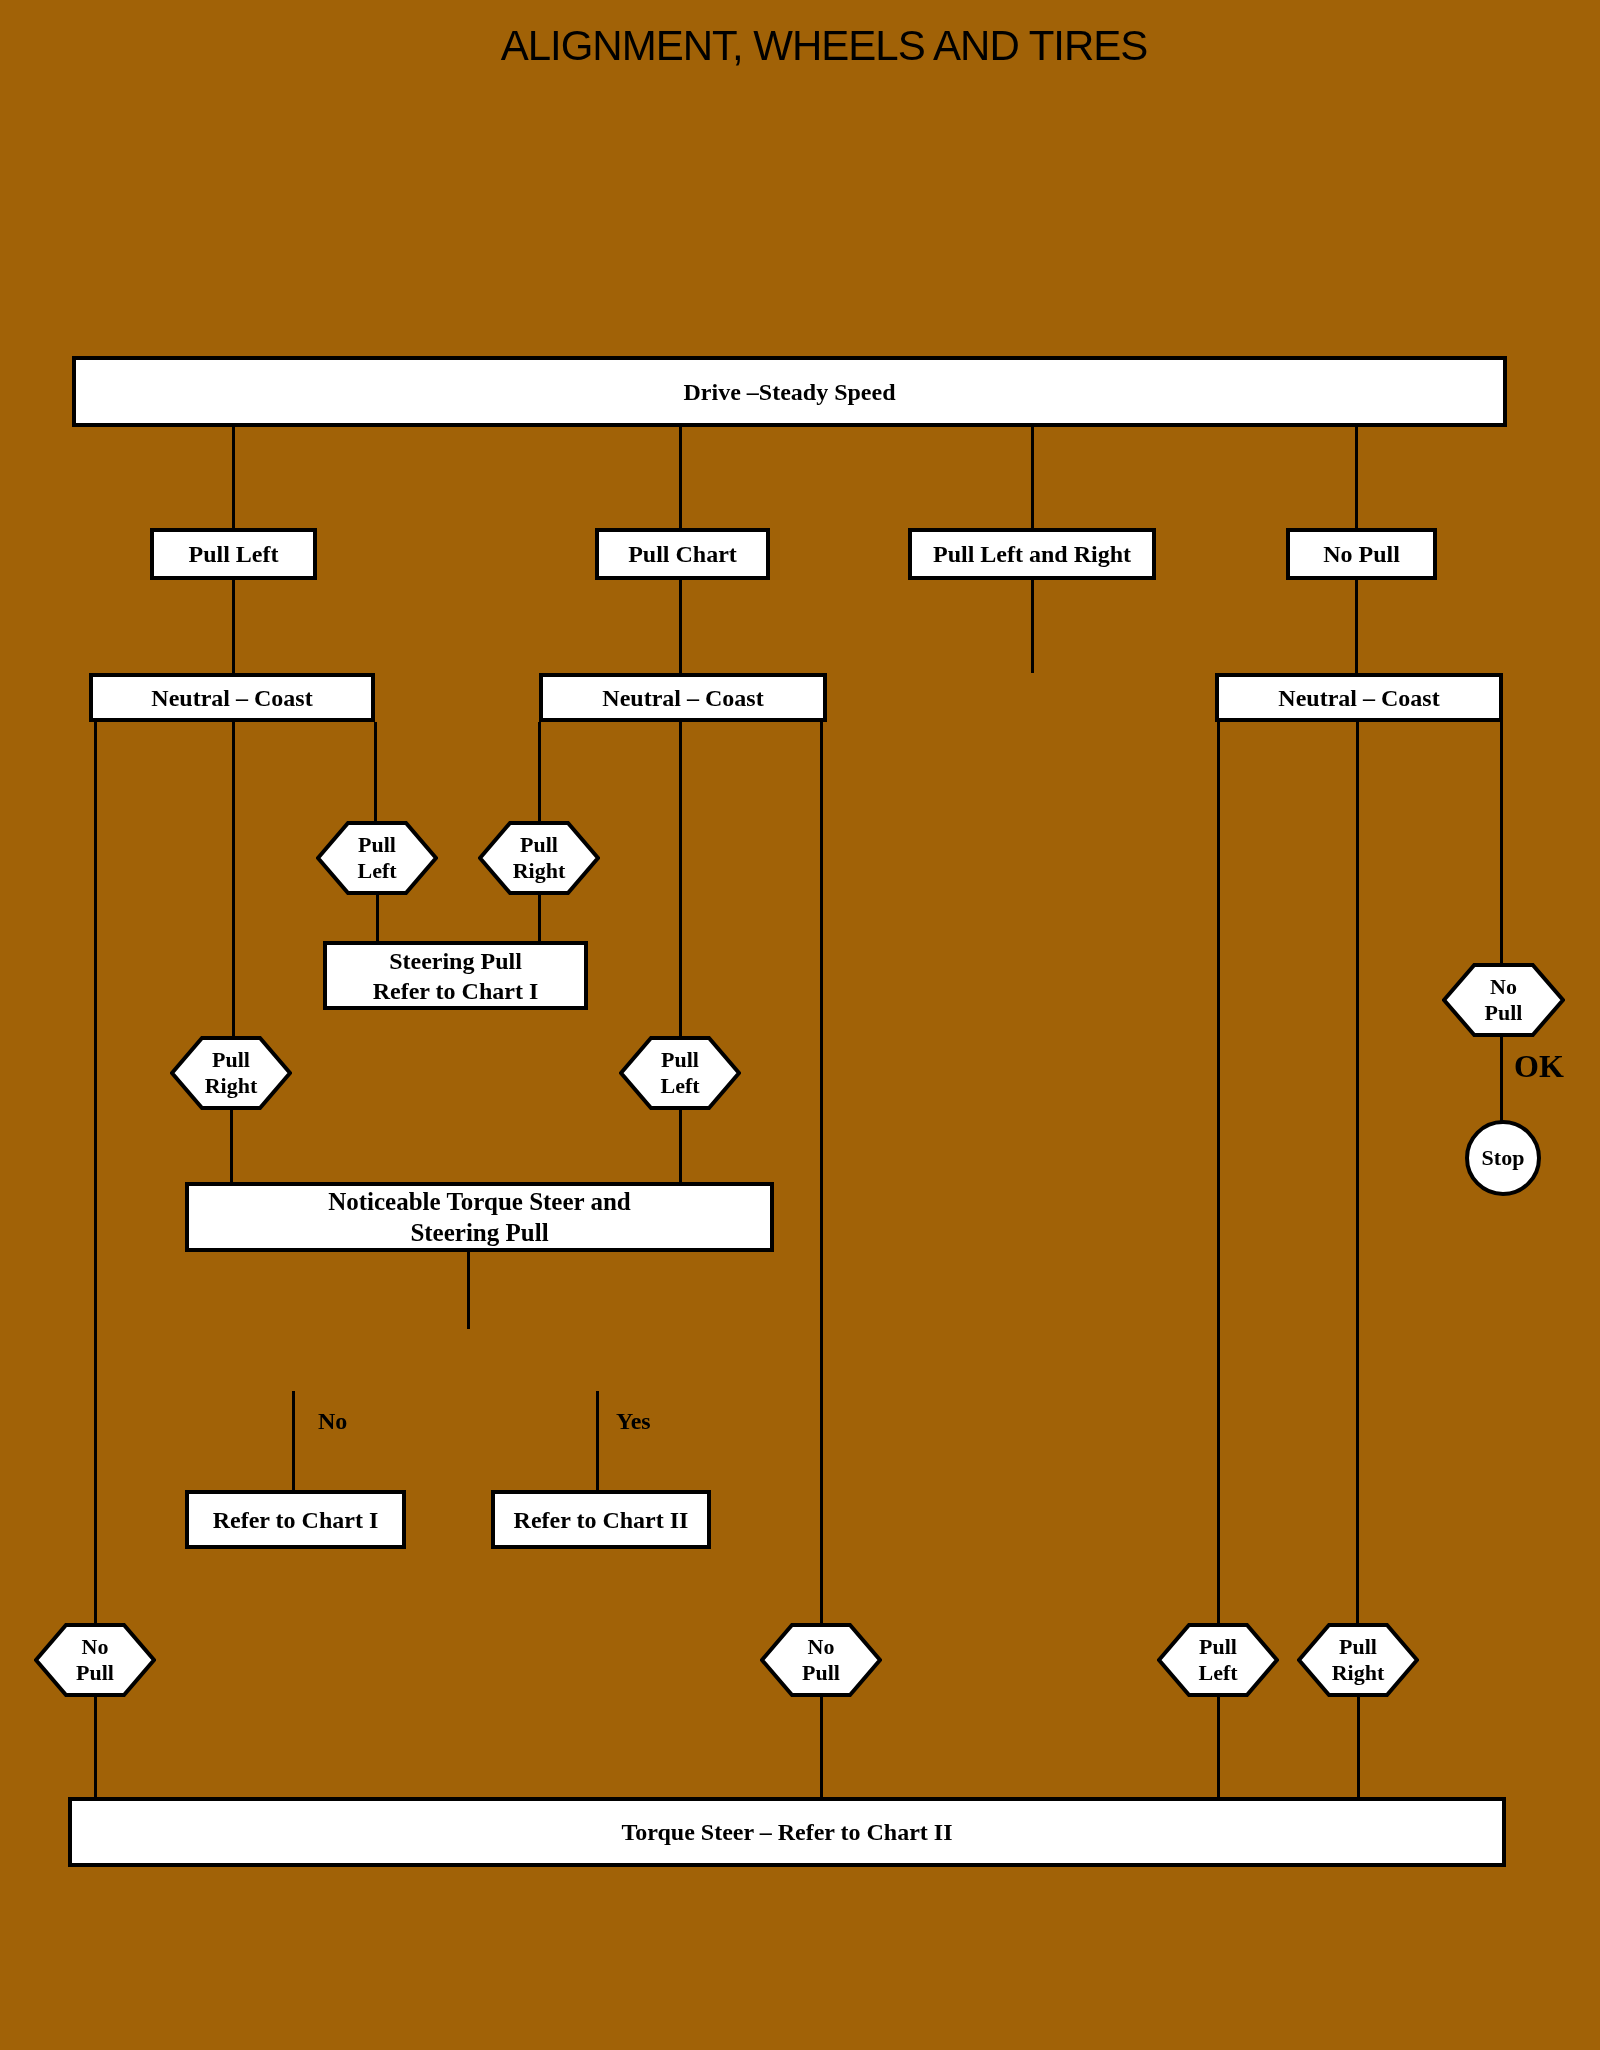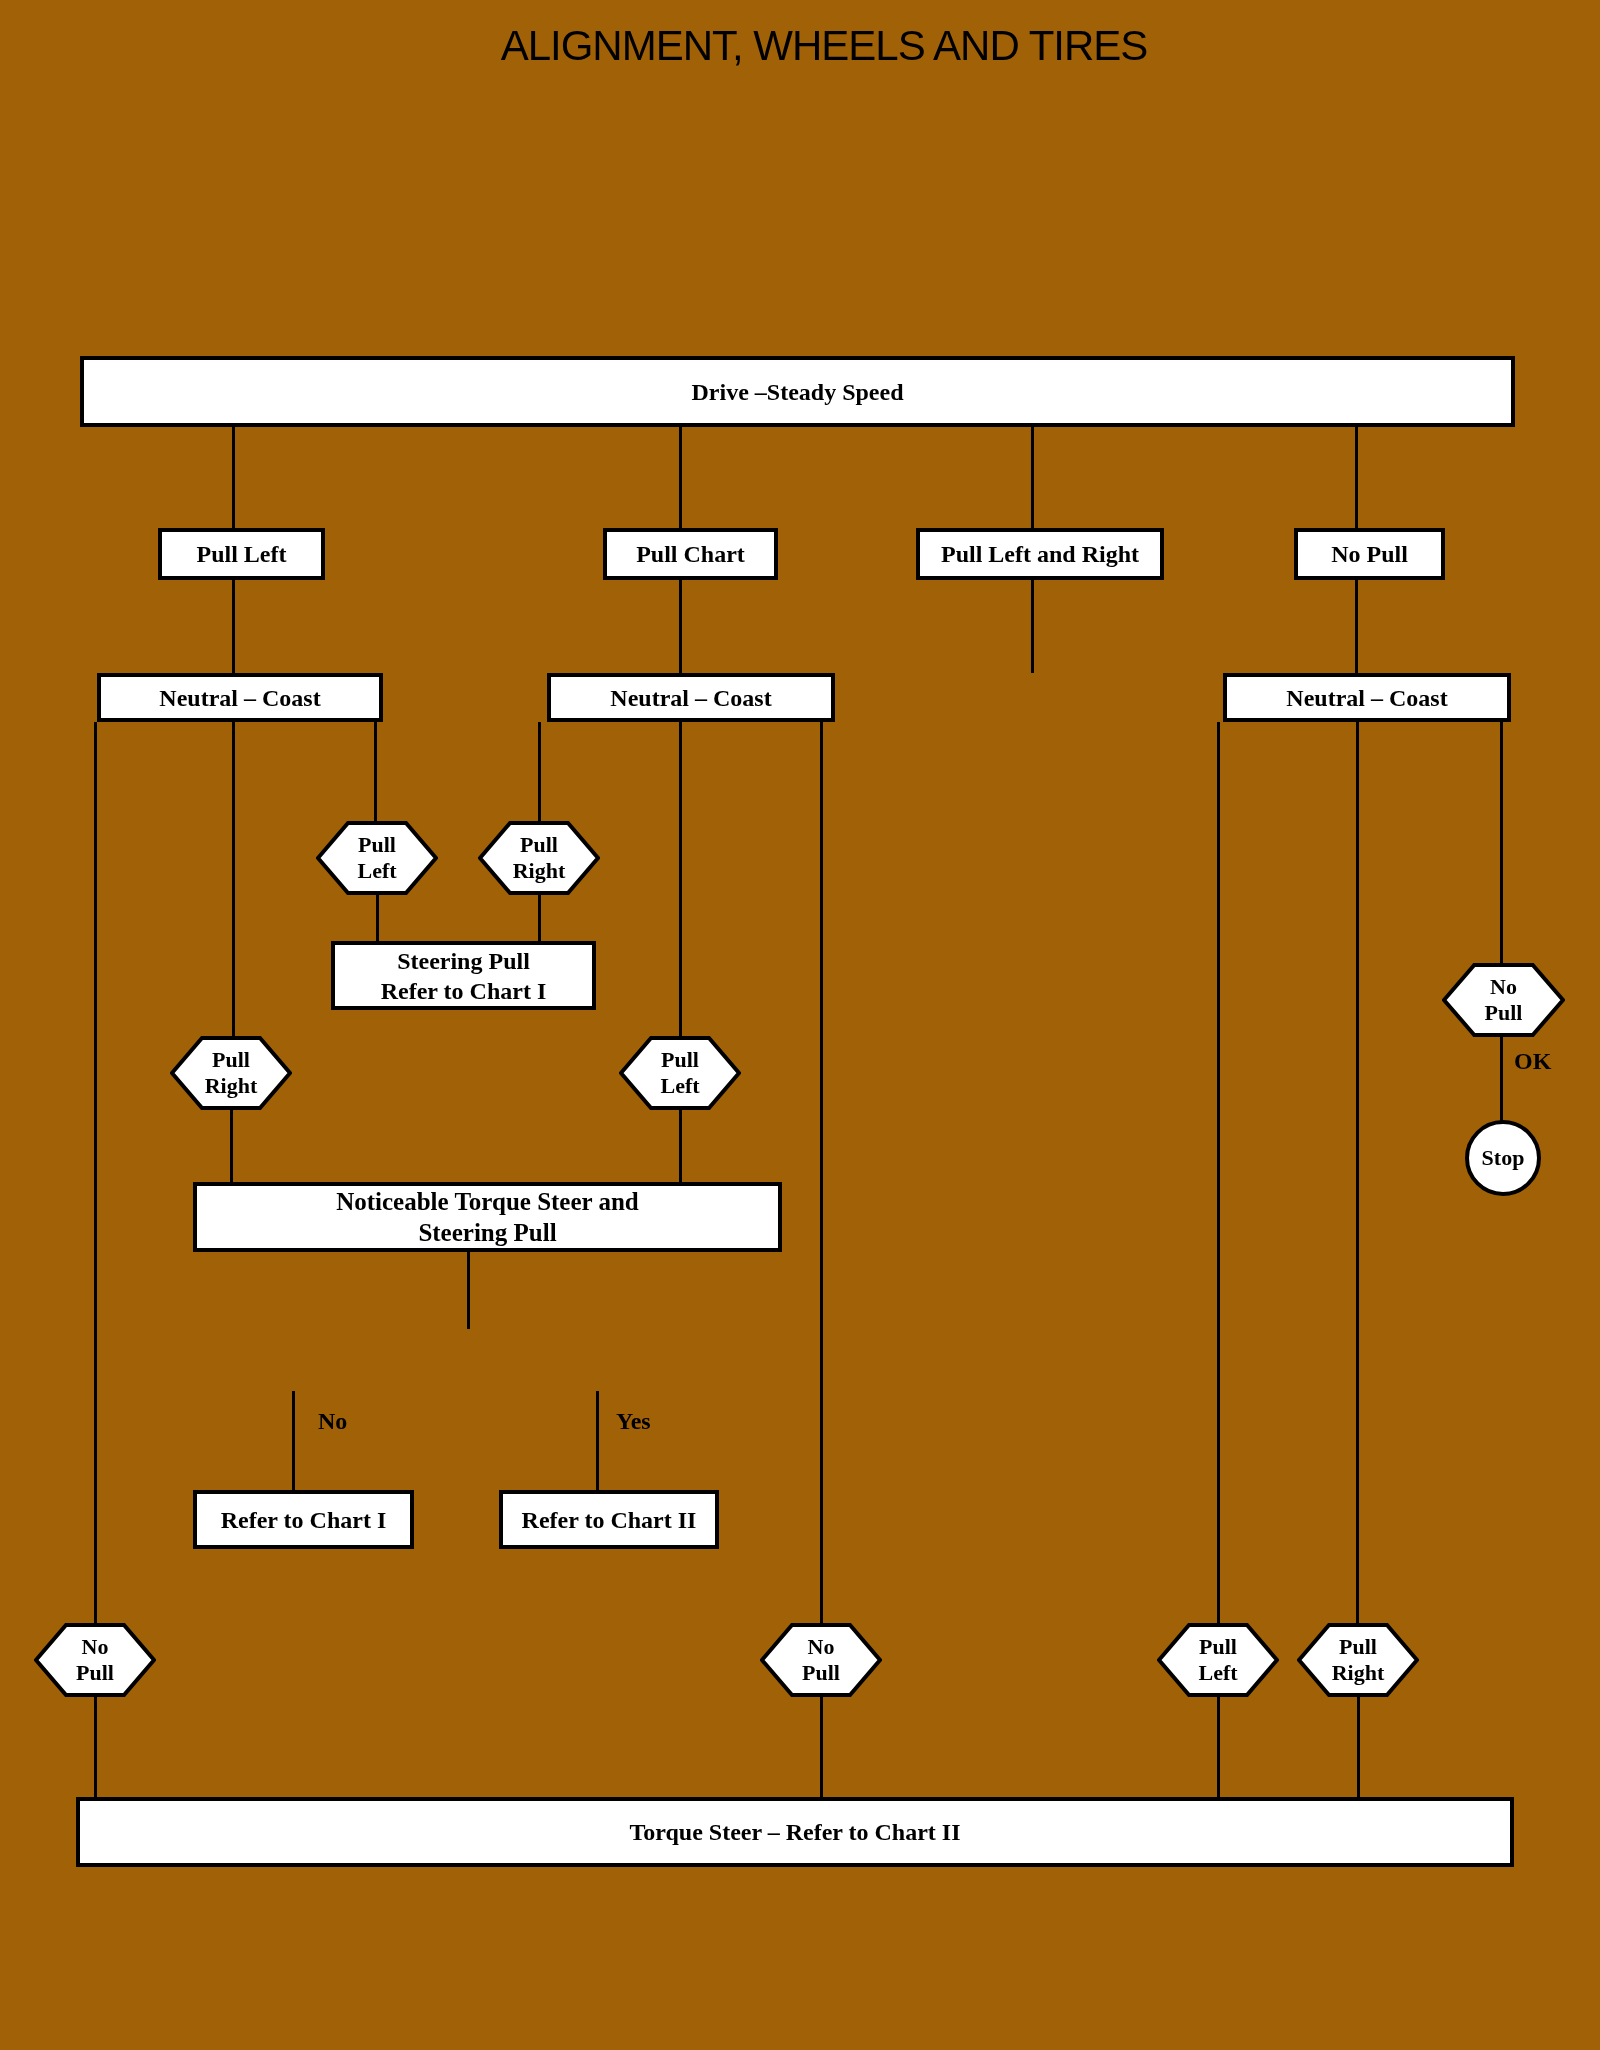--- a/index.html
+++ b/index.html
@@ -3,21 +3,21 @@
 <meta charset="utf-8">
 <style>
   html,body{margin:0;padding:0;background:#ffffff;}
   .page{position:relative;width:1600px;height:2050px;background:#a16207;
         font-family:"Liberation Serif",serif;color:#000;overflow:hidden;}
   .title{position:absolute;top:22px;left:24px;width:1600px;text-align:center;
          font-family:"Liberation Sans",sans-serif;font-size:42px;font-weight:400;
          letter-spacing:-1px;}
   .box{position:absolute;border:4px solid #000;background:#fff;box-sizing:border-box;
        display:flex;align-items:center;justify-content:center;text-align:center;
-       font-weight:bold;font-size:24px;line-height:30px;margin-left:8px;}
+       font-weight:bold;font-size:24px;line-height:30px;}
   .box .blk{display:block;}
   .vline{position:absolute;width:3px;background:#000;}
   .hex{position:absolute;}
   .hex svg{position:absolute;left:0;top:0;width:100%;height:100%;display:block;}
   .hex .txt{position:absolute;left:0;top:0;right:0;bottom:0;display:flex;flex-direction:column;
             align-items:center;justify-content:center;font-weight:bold;font-size:22px;
             line-height:26px;text-align:center;}
   .hex-wide .txt{font-size:24px;line-height:28px;}
   .edge-label{position:absolute;font-weight:bold;font-size:24px;}
   .circle{position:absolute;border:4px solid #000;border-radius:50%;background:#fff;
@@ -143,21 +143,21 @@
 
   <div class="hex" style="left:1442px;top:963px;width:123px;height:74px">
     <svg viewBox="0 0 122 74" preserveAspectRatio="none">
       <polygon points="2,37 32,2 90,2 120,37 90,72 32,72" fill="#ffffff" stroke="#000000" stroke-width="4" vector-effect="non-scaling-stroke"></polygon>
       </svg>
     <div class="txt">
       <span>No</span>
       <span>Pull</span>
     </div>
   </div>
-  <div class="edge-label" style="left:1514px;top:1048px;font-size:24px">OK</div>
+  <div class="edge-label" style="left:1514px;top:1048px;font-size:32px">OK</div>
   <div class="circle" style="left:1465px;top:1120px;width:76px;height:76px">
     <span>Stop</span>
   </div>
 
   <div class="box" style="left:185px;top:1182px;width:589px;height:70px;font-size:25px;line-height:31px">
     <div>
       <span class="blk">Noticeable Torque Steer and</span>
       <span class="blk">Steering Pull</span>
     </div>
   </div>

